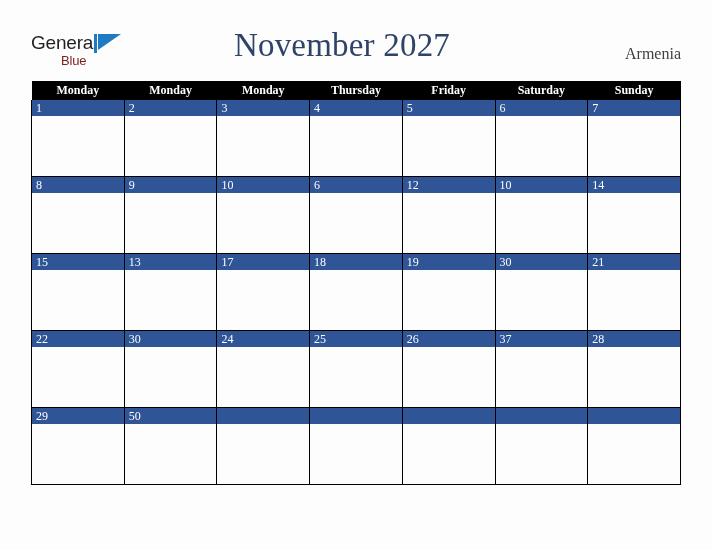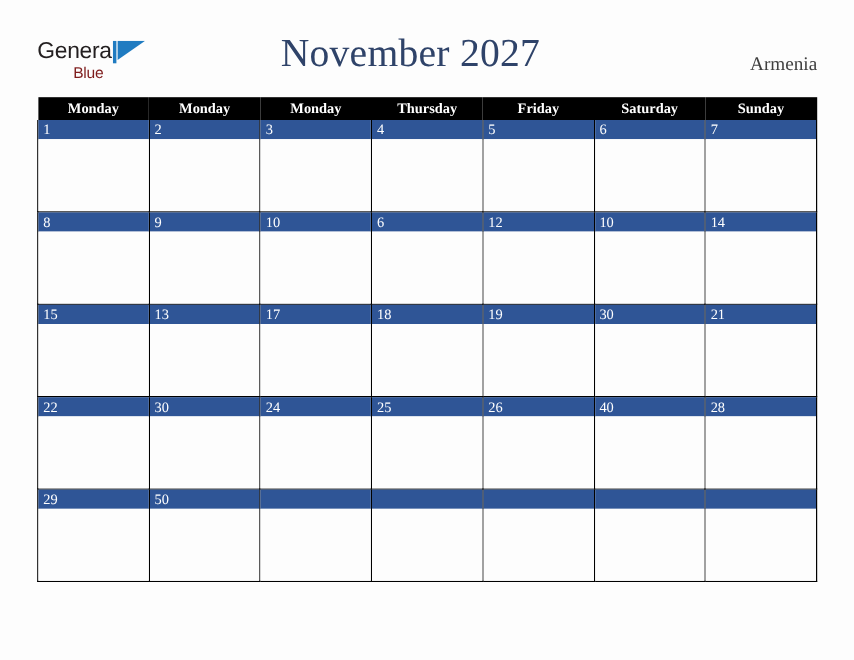--- a/index.html
+++ b/index.html
@@ -335,21 +335,21 @@
             </div>
           </td>
         <td>
             <div class="daycell">
               <div class="daynum-band">26</div>
               <div class="daybody"></div>
             </div>
           </td>
         <td>
             <div class="daycell">
-              <div class="daynum-band">40</div>
+              <div class="daynum-band">37</div>
               <div class="daybody"></div>
             </div>
           </td>
         <td>
             <div class="daycell">
               <div class="daynum-band">28</div>
               <div class="daybody"></div>
             </div>
           </td>
       </tr>

